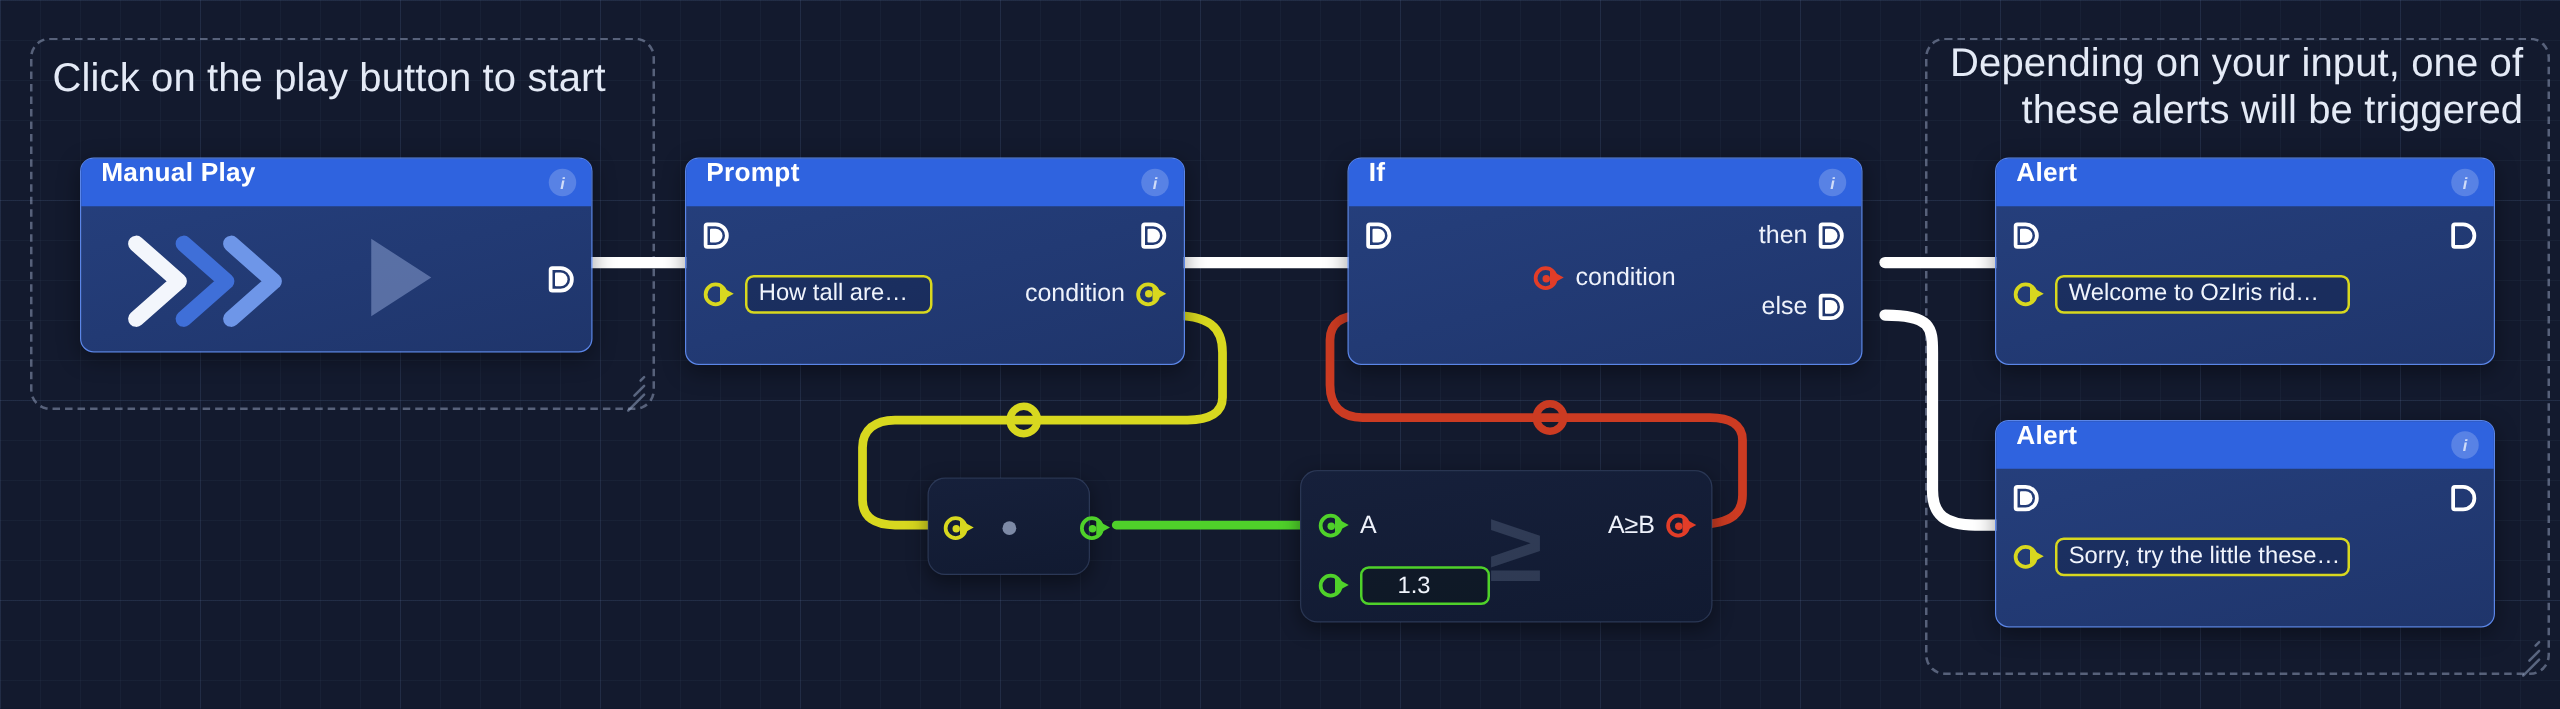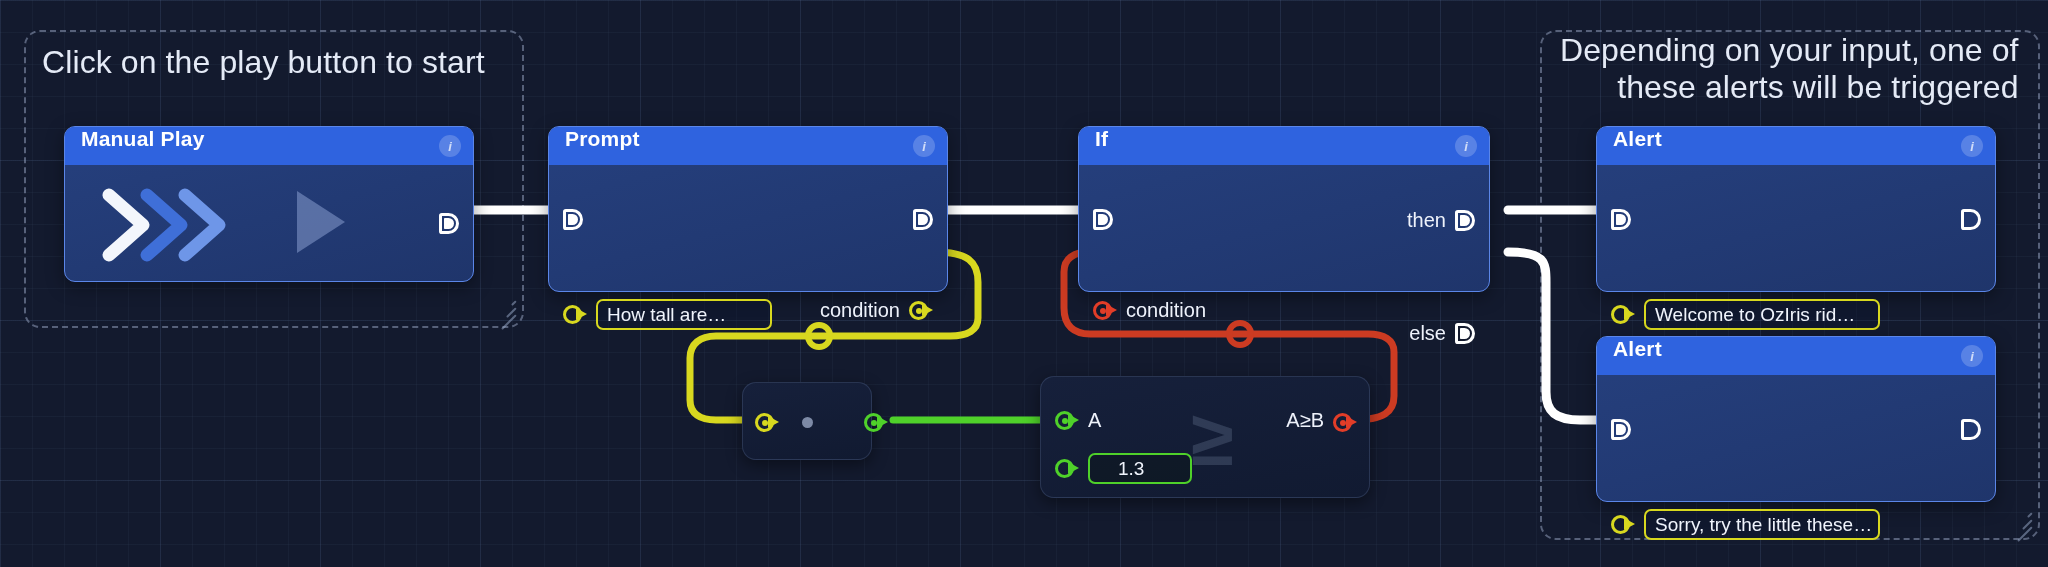--- a/index.html
+++ b/index.html
@@ -88,23 +88,22 @@
     color: rgba(255,255,255,.72);
     font-size: 13px; font-weight: bold; font-style: italic;
     display: flex; align-items: center; justify-content: center;
     line-height: 1;
   }
   .node-body { position: relative; padding: 0; }
 
   .row {
     position: relative;
     height: 42px;
-    display: flex; align-items: flex-start;
+    display: flex; align-items: center;
     padding: 0 14px;
-    margin-top: 44px;
   }
   .row .left  { display:flex; align-items:center; gap:9px; }
   .row .right { display:flex; align-items:center; gap:9px; margin-left:auto; }
   .port-label { color:#eef2fb; font-size: 20px; }
 
   
   .dport {
     width: 20px; height: 21px;
     position: relative; display:inline-block;
     flex: 0 0 auto;
@@ -265,21 +264,21 @@
         <div class="right">
             <span class="dport filled"></span>
           </div>
       </div>
       <div class="row" style="height:48px;">
         <div class="left">
           <span class="sock yellow">
               <i class="ring"></i>
               <i class="tip"></i>
             </span>
-          <span class="field" style="width:176px;">How tall are…</span>
+          <span class="field" style="width:150px;">How tall are…</span>
         </div>
         <div class="right">
           <span class="port-label">condition</span>
           <span class="sock yellow">
               <i class="ring"></i>
               <i class="dot"></i>
               <i class="tip"></i>
             </span>
         </div>
       </div>
@@ -384,21 +383,21 @@
     <div class="watermark" style="left:150px; top:22px;">≥</div>
 
     <div style="position:absolute; left:14px; top:32px; display:flex; align-items:center; gap:9px;">
       <span class="sock green">
           <i class="ring"></i>
           <i class="dot"></i>
           <i class="tip"></i>
         </span>
       <span class="port-label">A</span>
     </div>
-    <div style="position:absolute; right:12px; top:32px; display:flex; align-items:flex-end; gap:9px;">
+    <div style="position:absolute; right:12px; top:32px; display:flex; align-items:center; gap:9px;">
       <span class="port-label">A≥B</span>
       <span class="sock red">
           <i class="ring"></i>
           <i class="dot"></i>
           <i class="tip"></i>
         </span>
     </div>
 
     <div style="position:absolute; left:14px; top:76px; display:flex; align-items:center; gap:9px;">
       <span class="sock green">

